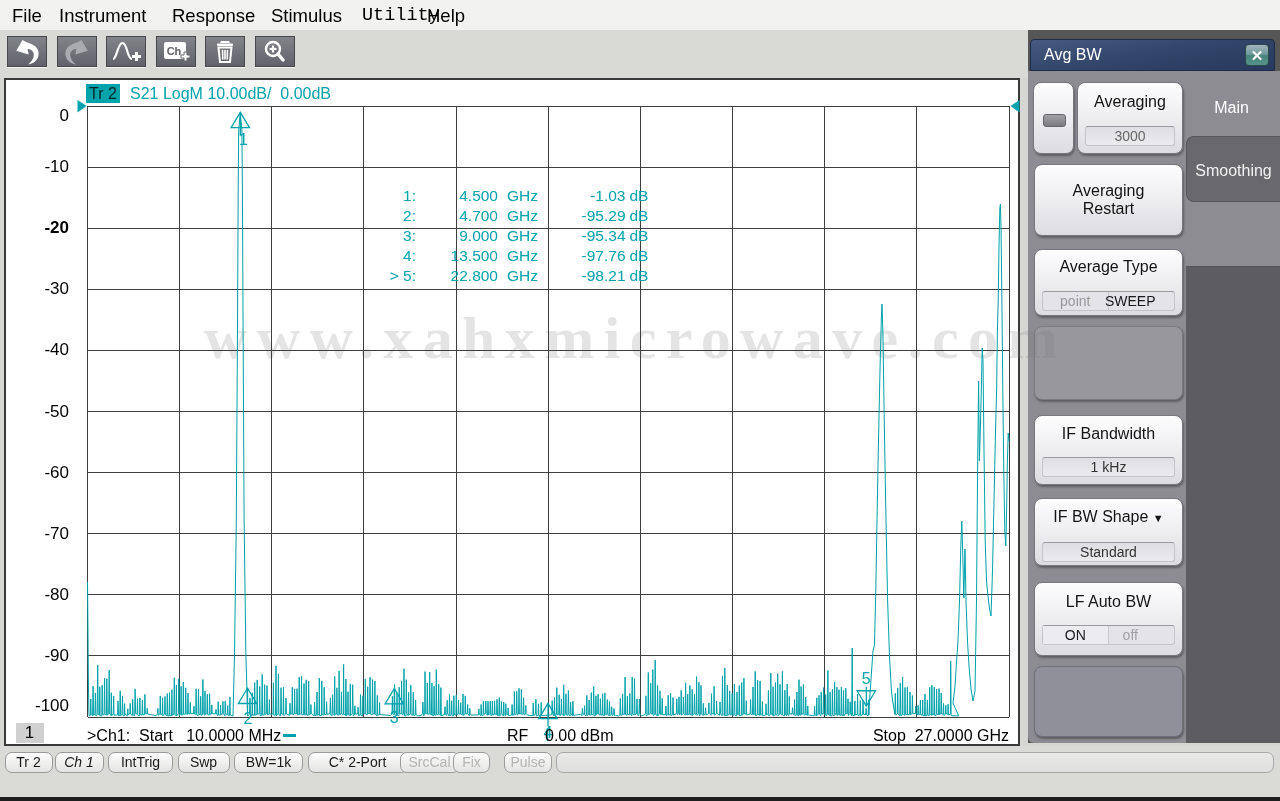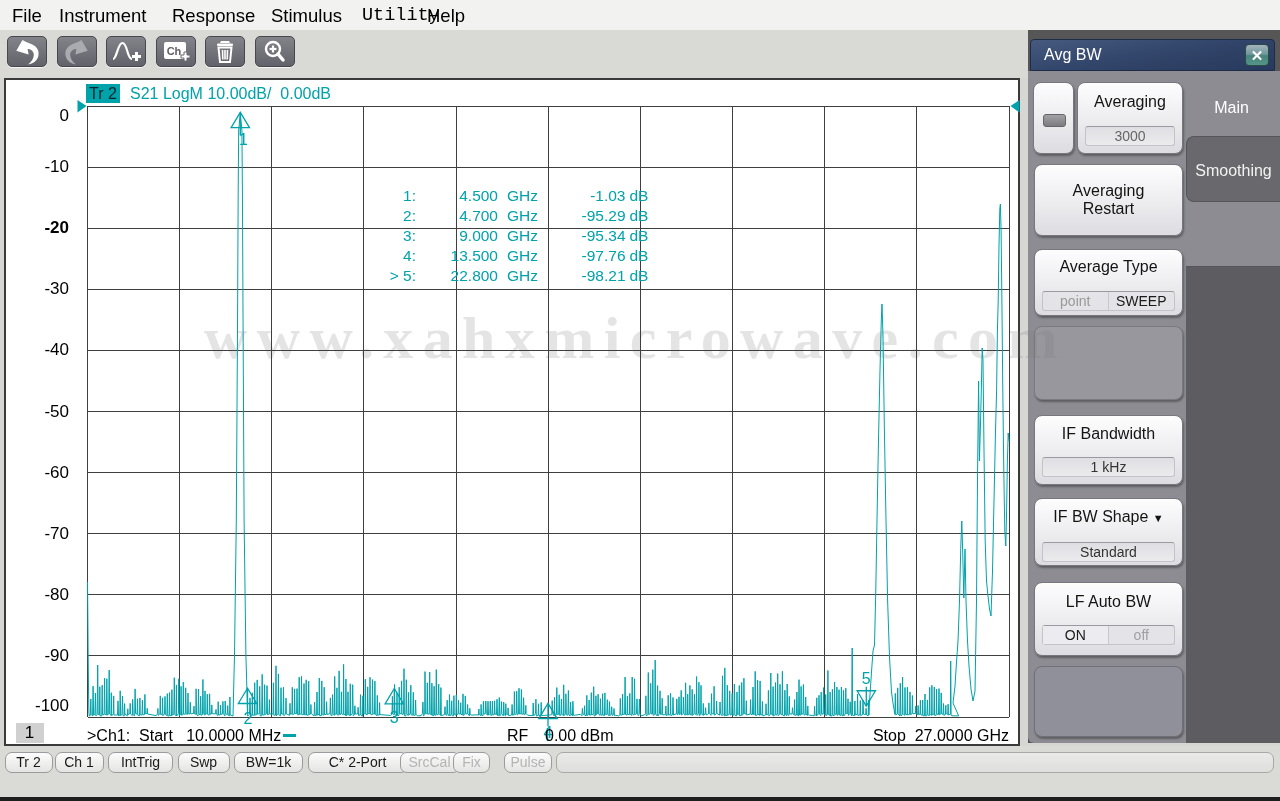--- a/index.html
+++ b/index.html
@@ -1,21 +1,21 @@
 <!DOCTYPE html>
 <html><head><meta charset="utf-8"><style>
 * { margin:0; padding:0; box-sizing:border-box; }
 html,body { width:1280px; height:801px; }
 body { position:relative; background:#d6d6d3; font-family:"Liberation Sans",sans-serif; overflow:hidden; }
 
 #menubar { position:absolute; left:0; top:0; width:1280px; height:30px; background:#f2f2f0; }
 #menubar span { position:absolute; top:5px; font-size:18.5px; color:#000; }
 
 #toolbar { position:absolute; left:0; top:30px; width:1030px; height:48px; background:#d9d9d6; }
-.tbtn { position:absolute; top:6px; width:40px; height:31px; border-radius:5px;
+.tbtn { position:absolute; top:6px; width:40px; height:31px; border-radius:0;
   background:linear-gradient(#83838a,#62626a); border:1px solid #47474d;
   box-shadow:0 1px 0 rgba(255,255,255,0.7); }
 .tbtn svg { position:absolute; left:-1px; top:-1px; }
 
 #rightzone { position:absolute; left:1028px; top:30px; width:252px; height:713px; background:#565656; }
 
 #chart { position:absolute; left:4px; top:78px; width:1016px; height:668px;
   background:#fff; border:2px solid #3a3a3a; }
 
 #gfx { position:absolute; left:0; top:0; width:1280px; height:801px; z-index:5; pointer-events:none; }
@@ -57,21 +57,21 @@
   border:1px solid #77777d; box-shadow:1px 2px 2px rgba(40,40,45,0.45);
   font-size:16px; color:#141414; text-align:center; }
 .pbtn .cap { position:absolute; left:0; right:0; }
 .pval { position:absolute; left:7px; right:7px; height:20px; border-radius:3px;
   background:linear-gradient(#dfdfe3,#ebebee); border:1px solid #c3c3c8; border-top-color:#9a9aa0;
   font-size:14px; color:#666; text-align:center; line-height:18px; }
 .ptog { position:absolute; left:7px; right:7px; height:20px; border-radius:3px;
   background:#e4e4e8; border:1px solid #c3c3c8; border-top-color:#9a9aa0; font-size:14px; }
 .ptog .l, .ptog .r { position:absolute; top:0; bottom:0; width:50%; line-height:18px; text-align:center; }
 .ptog .l { left:0; border-right:1px solid #c8c8cc; }
-.ptog .r { right:0; }
+.ptog .r { right:11px; }
 #pbody { position:absolute; left:1028px; top:71px; width:155px; height:672px; background:#8c8c92; border-radius:0 0 0 6px; }
 #tabs { position:absolute; left:1183px; top:71px; width:97px; height:672px; z-index:9; background:#8c8c92; }
 .tab { position:absolute; left:3px; width:94px; background:#69696d; color:#f2f2f2;
   font-size:16px; text-align:center; border-radius:8px 0 0 8px; border:1px solid #55555a; border-right:none; }
 #tabmain { position:absolute; left:0; width:97px; color:#fff; font-size:16px; text-align:center; }
 
 
 #statusbar { position:absolute; left:0; top:746px; width:1280px; height:55px; background:#dadad7; }
 .sbtn { position:absolute; top:6px; height:21px; border-radius:7px;
   background:linear-gradient(#fcfcfc,#e4e4e2); border:1px solid #9b9b9b;
@@ -285,21 +285,21 @@
   <div class="cap" style="top:10px;">LF Auto BW</div>
   <div class="ptog" style="top:42px;">
       <span class="l" style="color:#1a1a1a; background:#ececf0;">ON</span>
       <span class="r" style="color:#a0a0a4;">off</span>
     </div>
 </div>
 <div class="pbtn" style="left:1034px; top:666px; width:149px; height:71px; background:#90909a; border-color:#70707a;"></div>
 
 <div id="statusbar">
     <div class="sbtn" style="left:4.5px;width:48px;">Tr 2</div>
-    <div class="sbtn" style="left:54.5px;width:49px;">Ch 1</div>
+    <div class="sbtn" style="left:54.5px;width:49px;font-style:italic;">Ch 1</div>
     <div class="sbtn" style="left:108px;width:65px;">IntTrig</div>
     <div class="sbtn" style="left:177.5px;width:52px;">Swp</div>
     <div class="sbtn" style="left:234px;width:69px;">BW=1k</div>
     <div class="sbtn" style="left:307.5px;width:100px;">C* 2-Port</div>
     <div class="sbtn dis" style="left:399.5px;width:60px;">SrcCal</div>
     <div class="sbtn dis" style="left:453px;width:37px;">Fix</div>
     <div class="sbtn dis" style="left:504px;width:48px;">Pulse</div>
     <div class="sbtn" style="left:556px;width:718px;background:linear-gradient(#eaeae8,#dededc);border-color:#a8a8a8;"></div>
   </div>
 <div id="bottomstrip"></div>

